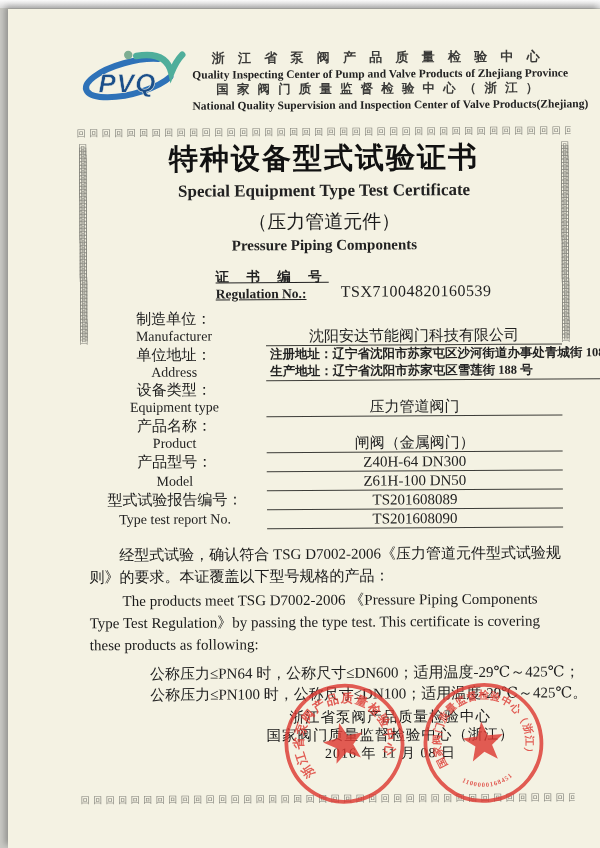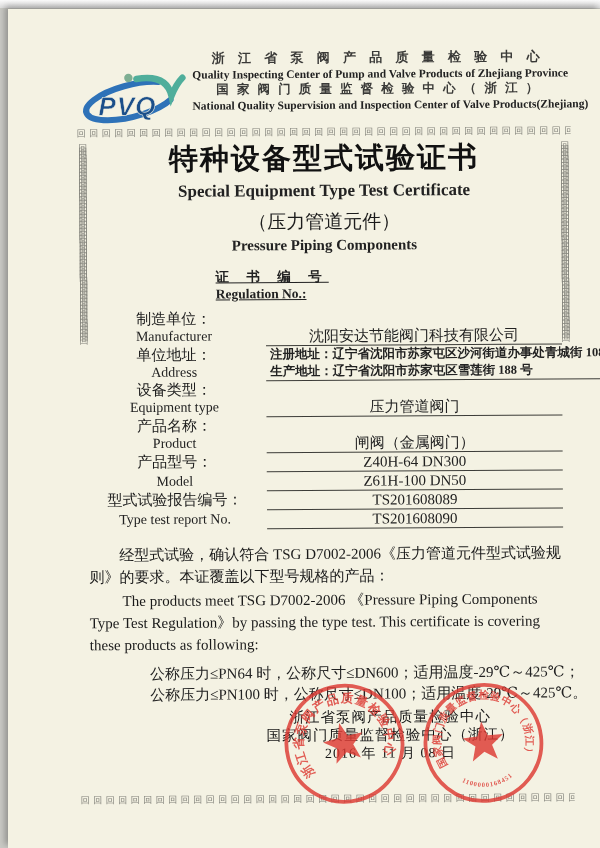--- a/index.html
+++ b/index.html
@@ -6,21 +6,21 @@
   html,body { width:600px; height:848px; overflow:hidden; }
   body { background:#c9c9c4; font-family:"Liberation Serif","DejaVu Serif",serif; color:#222; }
   .scene { position:relative; width:600px; height:848px; }
   .scan-top { position:absolute; top:0; left:0; right:0; height:8px; background:linear-gradient(#fbfbfb,#dddddd); }
   .paper { position:absolute; left:8px; top:9px; width:592px; height:839px; background:#f4f2e3;
            box-shadow:-3px -3px 6px rgba(0,0,0,.28); }
   .tilt { position:absolute; inset:0; transform:rotate(-0.35deg); transform-origin:50% 40%; }
 
   
   .header { position:absolute; left:0; top:38px; width:592px; height:78px; }
-  .logo { position:absolute; left:68px; top:24px; width:112px; height:60px; }
+  .logo { position:absolute; left:68px; top:1px; width:112px; height:60px; }
   .org  { position:absolute; left:186px; top:2px; width:372px; text-align:center; }
   .org-cn1 { font-size:13px; font-weight:bold; letter-spacing:5px; color:#3a3a38; white-space:nowrap; }
   .org-en1 { font-size:11.5px; font-weight:bold; color:#222; margin-top:1px; white-space:nowrap; }
   .org-cn2 { font-size:12.5px; font-weight:bold; letter-spacing:2.5px; color:#3a3a38; margin-top:1px; white-space:nowrap; }
   .org-en2 { font-size:11.5px; font-weight:bold; color:#222; margin-top:1px; white-space:nowrap; }
 
   
   .bbox { position:absolute; left:70px; top:117px; width:494px; height:679px; }
   .bstrip { position:absolute; color:#82827a; font-family:"DejaVu Sans",sans-serif; overflow:hidden; line-height:12px; }
   .b-top    { top:0; left:0; right:0; height:12px; font-size:9px; letter-spacing:3.5px; white-space:nowrap; }
@@ -104,20 +104,21 @@
           <div class="title-cn">特种设备型式试验证书</div>
           <div class="title-en">Special Equipment Type Test Certificate</div>
           <div class="sub-cn">（压力管道元件）</div>
           <div class="sub-en">Pressure Piping Components</div>
 
           <div class="certno">
             <div class="labs">
               <div class="lab-cn">证 书 编 号</div>
               <div class="lab-en">Regulation No.:</div>
             </div>
+            <div class="num">TSX71004820160539</div>
           </div>
 
           <div class="fields">
 
             <div class="frow">
               <div class="flab cn">制造单位：</div>
               <div class="fval empty"></div>
               <div class="flab en">Manufacturer</div>
               <div class="fval u">沈阳安达节能阀门科技有限公司</div>
             </div>

